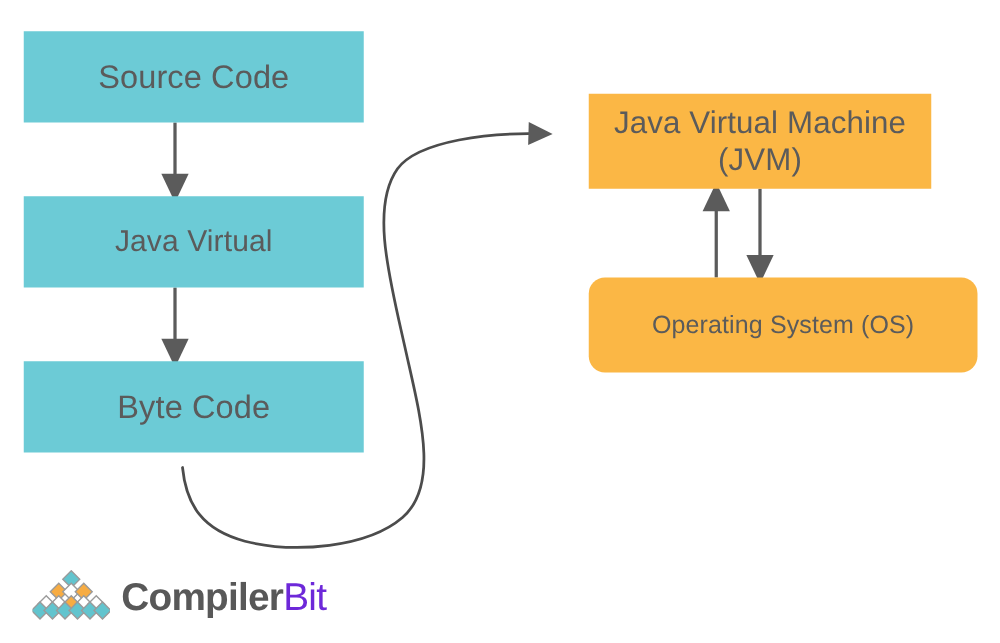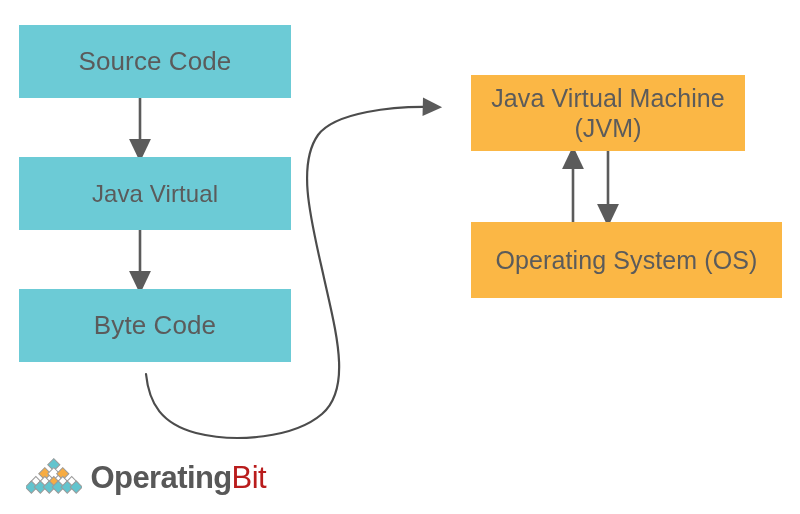--- a/index.html
+++ b/index.html
@@ -56,21 +56,21 @@
   #logo-mark { width: 62px; height: 40px; display:block; }
   #logo-word {
     font-size: 31px;
     line-height: 1;
     white-space: nowrap;
     letter-spacing: -0.6px;
     position: relative;
     top: 1px;
   }
   #logo-word .w1 { color: #585858; font-weight: 700; }
-  #logo-word .w2 { color: #b91c1c; font-weight: 400; }
+  #logo-word .w2 { color: #6d28d9; font-weight: 400; }
 </style>
 </head>
 <body>
 
 <div id="canvas">
 
   <svg id="flow-svg" viewBox="0 0 800 514" xmlns="http://www.w3.org/2000/svg">
     <defs>
       <marker id="ah" markerWidth="9" markerHeight="9" refX="4.4" refY="4.5" orient="auto" markerUnits="strokeWidth">
         <path d="M0.4,0.6 L8.4,4.5 L0.4,8.4 Z" fill="#5b5b5b"></path>
@@ -107,21 +107,21 @@
   </svg>
 
   <div class="node teal" style="left:19px; top:25px; width:272px; height:73px; font-size:26px;">Source Code</div>
 
   <div class="node teal" style="left:19px; top:157px; width:272px; height:73px; font-size:24px;">Java Virtual</div>
 
   <div class="node orange" style="left:471px; top:75px; width:274px; height:76px; font-size:25px;">Java Virtual Machine (JVM)</div>
 
   <div class="node teal" style="left:19px; top:289px; width:272px; height:73px; font-size:26px;">Byte Code</div>
 
-  <div class="node orange" style="left:471px; top:222px; width:311px; height:76px; font-size:25px;">Operating System (OS)</div>
+  <div class="node orange" style="left:471px; top:222px; width:311px; height:76px; font-size:20px;border-radius:13px;">Operating System (OS)</div>
 
   <div id="logo">
     <svg id="logo-mark" viewBox="0 0 62 40" xmlns="http://www.w3.org/2000/svg">
       <g stroke="#9a9a9a" stroke-width="1.1">
 
         <rect x="26.2" y="2.6" width="9.6" height="9.6" transform="rotate(45 31 7.4)" fill="#62c4ce"></rect>
 
         <rect x="16.2" y="12.6" width="9.6" height="9.6" transform="rotate(45 21 17.4)" fill="#f7ac43"></rect>
         <rect x="26.2" y="12.6" width="9.6" height="9.6" transform="rotate(45 31 17.4)" fill="#ffffff"></rect>
         <rect x="36.2" y="12.6" width="9.6" height="9.6" transform="rotate(45 41 17.4)" fill="#f7ac43"></rect>
@@ -133,16 +133,16 @@
         <rect x="46.2" y="22.6" width="9.6" height="9.6" transform="rotate(45 51 27.4)" fill="#ffffff"></rect>
 
         <rect x="1.2" y="27.6" width="9.6" height="9.6" transform="rotate(45 6 32.4)" fill="#62c4ce"></rect>
         <rect x="11.2" y="27.6" width="9.6" height="9.6" transform="rotate(45 16 32.4)" fill="#62c4ce"></rect>
         <rect x="21.2" y="27.6" width="9.6" height="9.6" transform="rotate(45 26 32.4)" fill="#62c4ce"></rect>
         <rect x="31.2" y="27.6" width="9.6" height="9.6" transform="rotate(45 36 32.4)" fill="#62c4ce"></rect>
         <rect x="41.2" y="27.6" width="9.6" height="9.6" transform="rotate(45 46 32.4)" fill="#62c4ce"></rect>
         <rect x="51.2" y="27.6" width="9.6" height="9.6" transform="rotate(45 56 32.4)" fill="#62c4ce"></rect>
       </g>
     </svg>
-    <div id="logo-word"><span class="w1">Operating</span><span class="w2">Bit</span></div>
+    <div id="logo-word"><span class="w1">Compiler</span><span class="w2">Bit</span></div>
   </div>
 
 </div>
 
 </body></html>

